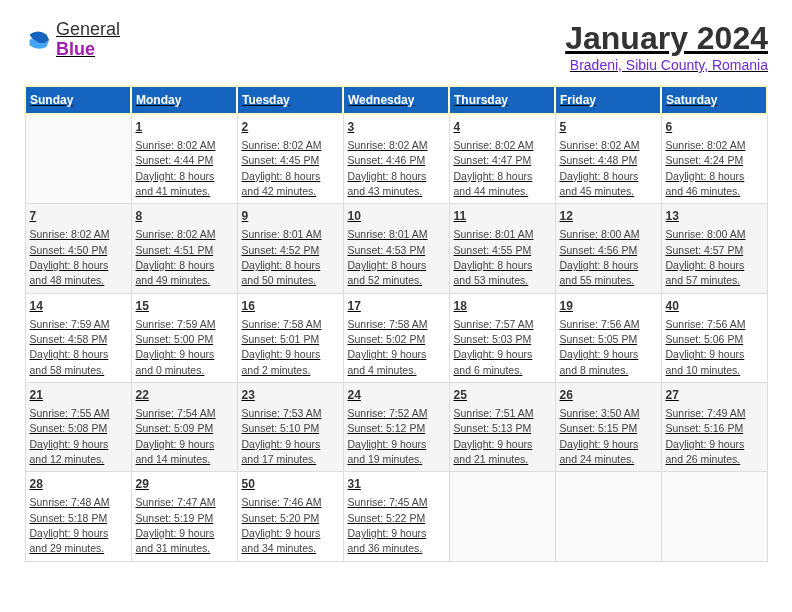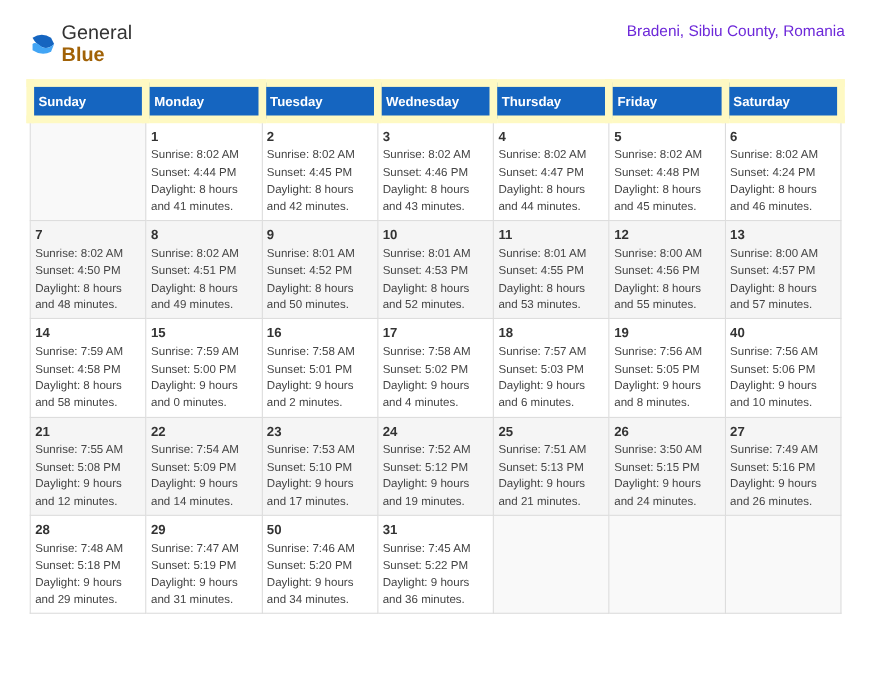--- a/index.html
+++ b/index.html
@@ -7,20 +7,21 @@
       width: 792px;
       height: 612px;
       font-family: Arial, sans-serif;
       background: #fff;
       overflow: hidden;
     }
     .page {
       width: 792px;
       height: 612px;
       padding: 20px 24px 16px 24px;
+      text-decoration: underline;
     }
     .header {
       display: flex;
       justify-content: space-between;
       align-items: flex-start;
       margin-bottom: 12px;
     }
     .logo {
       display: flex;
       align-items: center;
@@ -28,21 +29,21 @@
     }
     .logo-text {
       font-size: 18px;
       line-height: 1.1;
     }
     .logo-general {
       color: #333;
       font-weight: normal;
     }
     .logo-blue {
-      color: #a16207;
+      color: #a21caf;
       font-weight: bold;
     }
     .logo-icon {
       width: 28px;
       height: 28px;
     }
     .title-block {
       text-align: right;
     }
     .month-title {
@@ -61,21 +62,21 @@
     }
     thead tr {
       background-color: #1565c0;
       color: #fff;
     }
     thead th {
       padding: 6px 4px;
       text-align: left;
       font-size: 12px;
       font-weight: bold;
-      border: 7px solid #fef9c3;
+      border: 2px solid #fef9c3;
     }
     tbody tr {
       border-bottom: 1px solid #ccc;
     }
     tbody tr:nth-child(odd) {
       background-color: #fff;
     }
     tbody tr:nth-child(even) {
       background-color: #f5f5f5;
     }
@@ -110,20 +111,21 @@
       <svg class="logo-icon" viewBox="0 0 40 40" xmlns="http://www.w3.org/2000/svg">
         <path d="M8 12 Q20 4 32 12 L36 20 Q28 28 20 24 Q12 20 8 12Z" fill="#1565c0"></path>
         <path d="M20 24 Q28 28 36 20 L32 30 Q20 36 8 28 L8 20 Q12 16 20 24Z" fill="#42a5f5"></path>
       </svg>
       <div class="logo-text">
         <div><span class="logo-general">General</span></div>
         <div><span class="logo-blue">Blue</span></div>
       </div>
     </div>
     <div class="title-block">
+      <div class="month-title">January 2024</div>
       <div class="subtitle">Bradeni, Sibiu County, Romania</div>
     </div>
   </div>
 
   <table>
     <thead>
       <tr>
         <th>Sunday</th>
         <th>Monday</th>
         <th>Tuesday</th>

